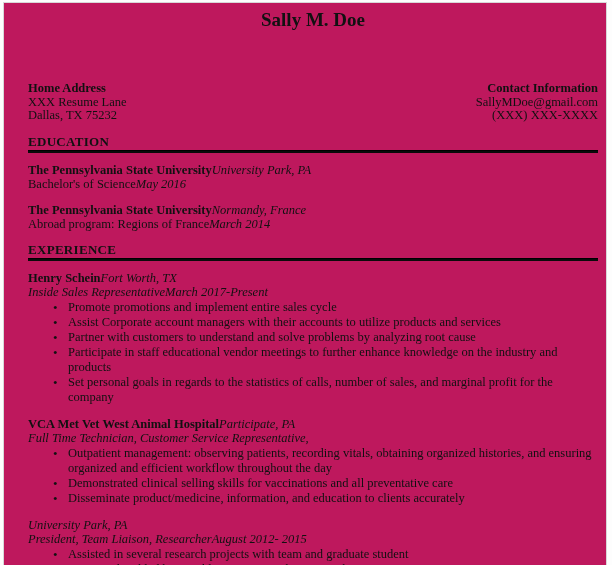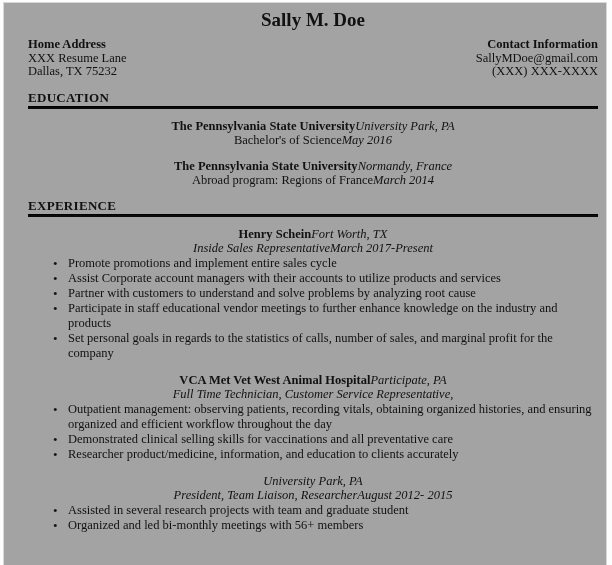--- a/index.html
+++ b/index.html
@@ -8,61 +8,61 @@
     background: #fdfdfd;
     font-family: "Liberation Serif", "DejaVu Serif", serif;
     color: #111;
     overflow: hidden;
     position: relative;
   }
   .page {
     position: absolute;
     left: 3px; top: 2px;
     width: 604px; height: 563px;
-    background: #a3a3a3;
+    background: #be185d;
     border: 1px solid #d8d8d8;
     border-bottom: none;
     padding: 4px 8px 0 24px;
   }
   .name {
     text-align: center;
     font-weight: bold;
     font-size: 19px;
     line-height: 22px;
     margin: 2px 0 7px 0;
   }
   .contact-row {
     display: flex;
     justify-content: space-between;
     font-size: 12.5px;
     line-height: 13.5px;
   }
   .contact-col.right { text-align: right; }
-  .bold { font-weight: bold; }
+  .bold { font-weight: bold; margin-top: 44px; }
   .section { margin-top: 12px; }
   .section-title {
     font-weight: bold;
     font-size: 13px;
     line-height: 13px;
     letter-spacing: 0.3px;
   }
   .rule {
     height: 2px;
     border-top: 1.5px solid #000;
     border-bottom: 2.5px solid #0a0a0a;
     margin-top: 2px;
     margin-bottom: 10px;
   }
   .entry {
     font-size: 12.5px;
     line-height: 14px;
     margin-bottom: 12px;
   }
   .entry:last-child { margin-bottom: 0; }
-  .erow { display: flex; justify-content: center; }
+  .erow { display: flex; justify-content: flex-start; }
   .org { font-weight: bold; }
   .role.italic { font-style: italic; }
   .right-col { text-align: right; white-space: nowrap; font-style: italic; }
   ul.bullets { list-style: none; margin-top: 1px; }
   ul.bullets li {
     position: relative;
     padding-left: 40px;
     line-height: 15px;
   }
   ul.bullets li::before {
@@ -146,21 +146,21 @@
       <div class="erow">
         <span class="org">VCA Met Vet West Animal Hospital</span>
         <span class="right-col">Participate, PA</span>
       </div>
       <div class="erow">
         <span class="role italic">Full Time Technician, Customer Service Representative,</span>
       </div>
       <ul class="bullets">
         <li>Outpatient management: observing patients, recording vitals, obtaining organized histories, and ensuring organized and efficient workflow throughout the day</li>
         <li>Demonstrated clinical selling skills for vaccinations and all preventative care</li>
-        <li>Researcher product/medicine, information, and education to clients accurately</li>
+        <li>Disseminate product/medicine, information, and education to clients accurately</li>
       </ul>
     </div>
 
     <div class="entry">
       <div class="erow">
         <span class="right-col">University Park, PA</span>
       </div>
       <div class="erow">
         <span class="role italic">President, Team Liaison, Researcher</span>
         <span class="right-col">August 2012- 2015</span>

